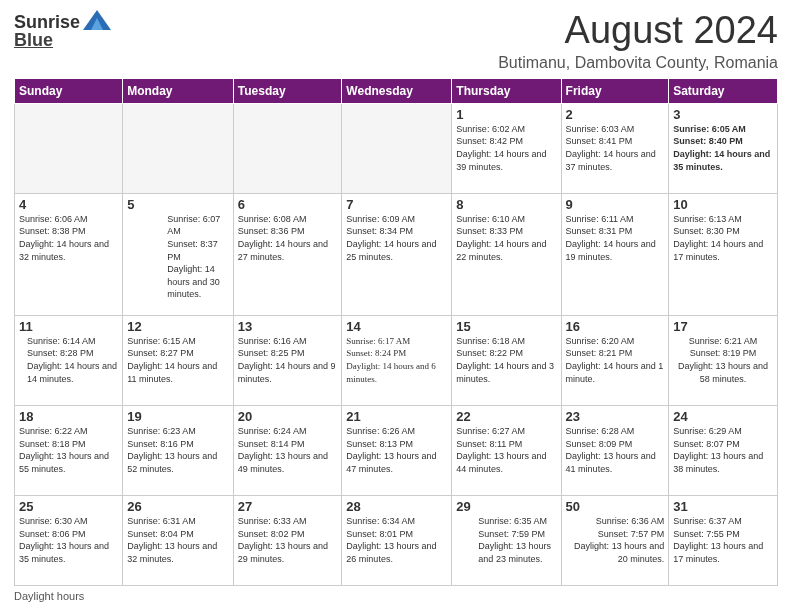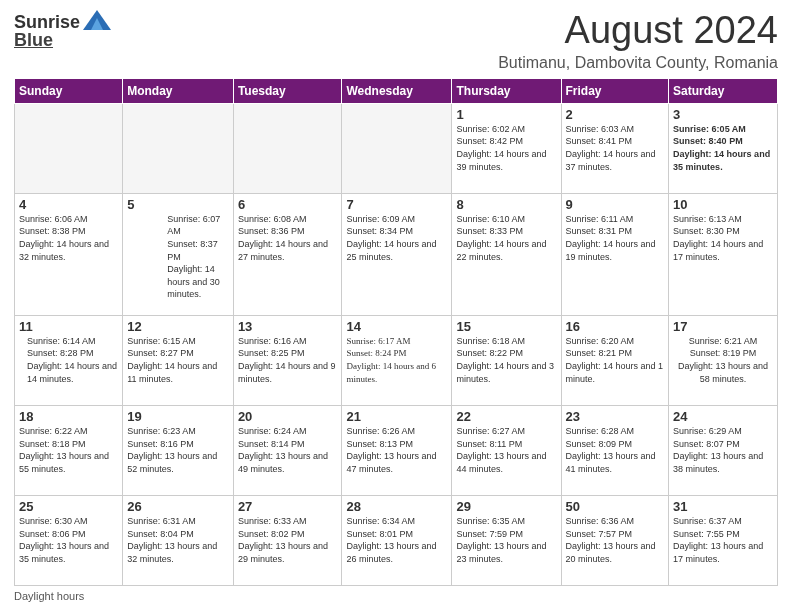--- a/index.html
+++ b/index.html
@@ -313,27 +313,27 @@
 Daylight: 13 hours and 29 minutes.</div>
           </td>
           <td>
             <span class="day-number">28</span>
             <div class="day-info" style="white-space: pre-line;">Sunrise: 6:34 AM
 Sunset: 8:01 PM
 Daylight: 13 hours and 26 minutes.</div>
           </td>
           <td>
             <span class="day-number">29</span>
-            <div class="day-info" style="white-space: pre-line;">Sunrise: 6:35 AM
+            <div class="day-info" style="white-space: pre-line; margin-left: 22px;">Sunrise: 6:35 AM
 Sunset: 7:59 PM
 Daylight: 13 hours and 23 minutes.</div>
           </td>
           <td>
             <span class="day-number">50</span>
-            <div class="day-info" style="white-space: pre-line;">Sunrise: 6:36 AM
+            <div class="day-info" style="white-space: pre-line; text-align: right;">Sunrise: 6:36 AM
 Sunset: 7:57 PM
 Daylight: 13 hours and 20 minutes.</div>
           </td>
           <td>
             <span class="day-number">31</span>
             <div class="day-info" style="white-space: pre-line;">Sunrise: 6:37 AM
 Sunset: 7:55 PM
 Daylight: 13 hours and 17 minutes.</div>
           </td>
         </tr>

